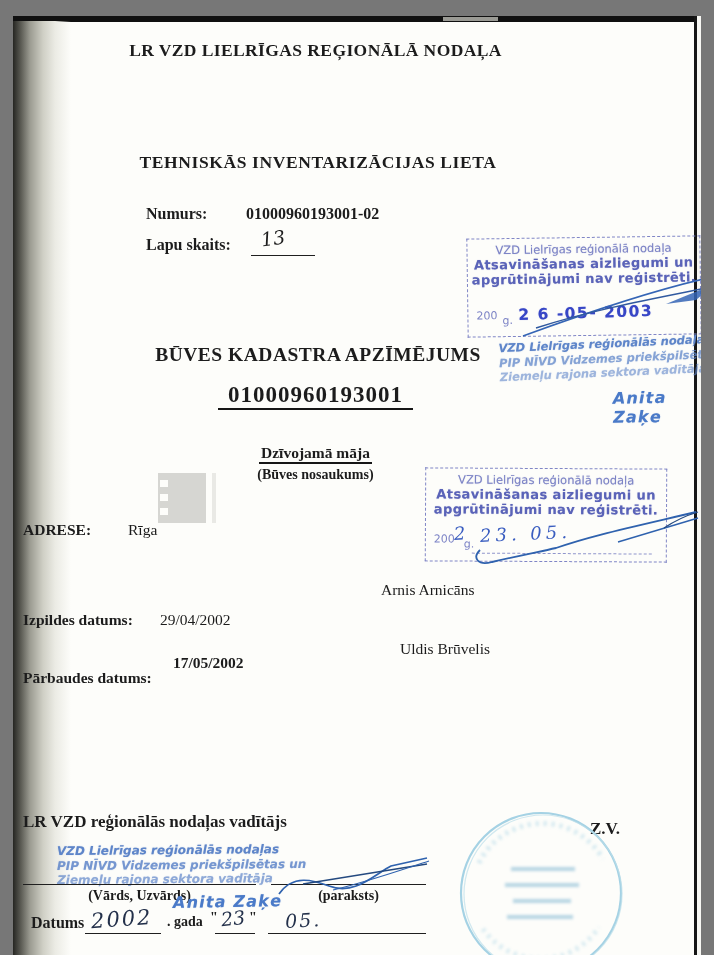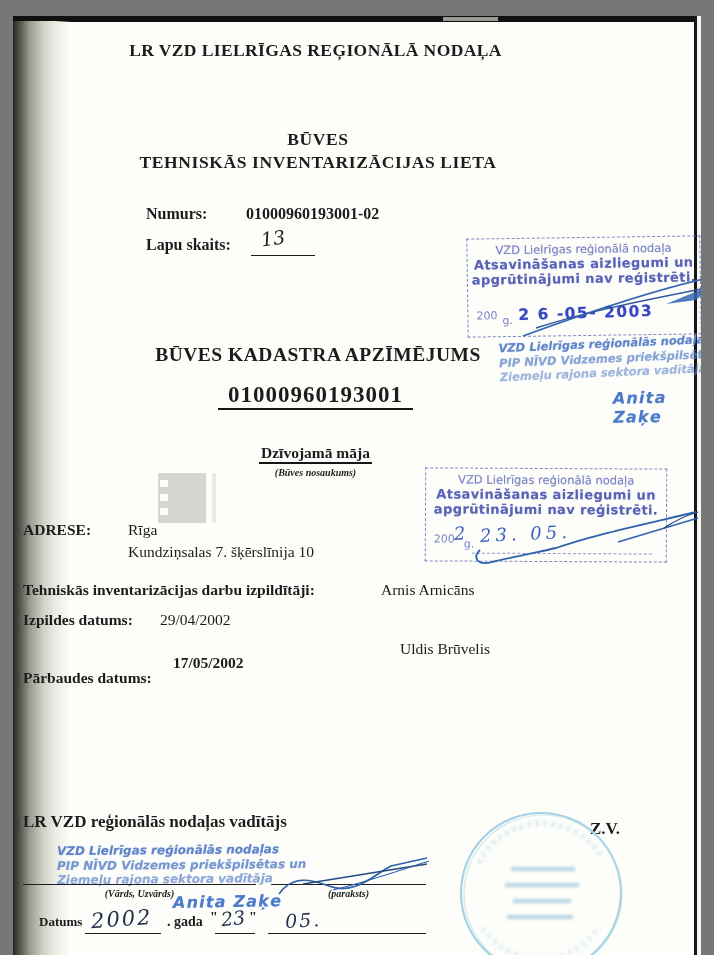--- a/index.html
+++ b/index.html
@@ -25,21 +25,21 @@
   
   .center{text-align:center;}
   .b{font-weight:bold;}
   .doc-org{font-size:17.5px;letter-spacing:.4px;}
   .doc-title{font-size:17.5px;letter-spacing:.6px;}
   .fs16{font-size:16px;}
   .fs15{font-size:15.5px;}
   .kad-head{font-size:19.5px;letter-spacing:.5px;}
   .kad-num{font-size:23px;letter-spacing:1px;border-bottom:2.5px solid #161616;padding:0 10px 1px;}
   .bld-name{font-size:15.5px;border-bottom:2px solid #161616;padding:0 2px 1px;}
-  .caption{font-size:10px;font-style:italic;}
+  .caption{font-size:14px;}
   
   .hand{font-family:"DejaVu Serif",serif;font-style:italic;color:#23304a;}
   
   .stamp-box{border:1.6px dashed #8086c6;}
   .stamp-l1{font-family:"DejaVu Sans",sans-serif;font-size:11.5px;color:#7d84c6;text-align:center;
     text-shadow:0 0 1px rgba(125,132,198,.5);}
   .stamp-l2{font-family:"DejaVu Sans",sans-serif;font-size:13px;font-weight:bold;color:#5a63b8;
     text-align:center;letter-spacing:.4px;text-shadow:0 0 1px rgba(90,99,184,.45);}
   .stamp-pre{font-family:"DejaVu Sans",sans-serif;font-size:11px;color:#7d84c6;}
   .date-stamp{font-family:"DejaVu Sans",sans-serif;font-size:15.5px;font-weight:bold;color:#3746c6;
@@ -64,21 +64,20 @@
 <div class="page">
 
   <div class="abs top-bar"></div>
   <div class="abs top-bar-notch"></div>
   <div class="abs right-margin"></div>
   <div class="abs page-edge-line"></div>
   <div class="abs left-edge"></div>
 
   <div class="abs center b doc-org nowrap" style="left:40px;top:24px;width:525px;">LR VZD LIELRĪGAS REĢIONĀLĀ NODAĻA</div>
 
-  <div class="abs center b doc-title" style="left:40px;top:113px;width:530px;">BŪVES</div>
   <div class="abs center b doc-title" style="left:40px;top:136px;width:530px;">TEHNISKĀS INVENTARIZĀCIJAS LIETA</div>
 
   <span class="abs b fs16" style="left:133px;top:189px;">Numurs:</span>
   <span class="abs b fs16" style="left:233px;top:189px;">01000960193001-02</span>
 
   <span class="abs b fs16" style="left:133px;top:220px;text-align:center;">Lapu skaits:</span>
   <span class="abs hand" style="left:248px;top:211px;font-size:19px;transform:rotate(-8deg);color:#1d1d1d;">13</span>
   <div class="abs rule" style="left:238px;top:239px;width:64px;"></div>
 
   <div class="abs stamp-box" style="left:454px;top:221px;width:232px;height:97px;transform:rotate(-0.8deg);">
@@ -132,23 +131,21 @@
   </div>
 
   <svg class="abs" style="left:455px;top:490px;" width="235" height="70" viewBox="0 0 235 70">
     <path d="M12,44 C4,52 10,60 24,56 C50,50 70,46 88,42 C122,30 160,22 228,6" stroke="#2f62ae" stroke-width="1.8" fill="none"></path>
     <path d="M150,36 L230,12" stroke="#2f62ae" stroke-width="1.4" fill="none"></path>
     <path d="M196,22 C208,14 220,9 230,6" stroke="#24497f" stroke-width="1.2" fill="none"></path>
   </svg>
 
   <span class="abs b fs15" style="left:10px;top:505px;">ADRESE:</span>
   <span class="abs fs15" style="left:115px;top:505px;">Rīga</span>
-  <span class="abs fs15" style="left:115px;top:527px;">Kundziņsalas 7. šķērslīnija 10</span>
-
-  <span class="abs b fs15 nowrap" style="left:10px;top:565px;">Tehniskās inventarizācijas darbu izpildītāji:</span>
+
   <span class="abs fs15 nowrap" style="left:368px;top:565px;">Arnis Arnicāns</span>
 
   <span class="abs b fs15 nowrap" style="left:10px;top:595px;">Izpildes datums:</span>
   <span class="abs fs15 nowrap" style="left:147px;top:595px;">29/04/2002</span>
 
   <span class="abs fs15 nowrap" style="left:387px;top:624px;">Uldis Brūvelis</span>
 
   <span class="abs b fs15 nowrap" style="left:10px;top:653px;">Pārbaudes datums:</span>
   <span class="abs fs15 nowrap" style="left:160px;top:638px;font-weight:bold;">17/05/2002</span>
 
@@ -166,21 +163,21 @@
   <span class="abs anita" style="left:160px;top:876px;transform:rotate(-1deg);">Anita Zaķe</span>
 
   <div class="abs rule" style="left:258px;top:868px;width:155px;"></div>
   <div class="abs center b caption" style="left:258px;top:872px;width:155px;">(paraksts)</div>
   <svg class="abs" style="left:262px;top:836px;" width="160" height="48" viewBox="0 0 160 48">
     <path d="M4,42 C18,22 38,28 54,34 C80,44 100,22 116,14 L152,6" stroke="#2f62ae" stroke-width="1.7" fill="none"></path>
     <path d="M28,32 L152,12" stroke="#24497f" stroke-width="1.3" fill="none"></path>
     <path d="M58,38 C92,30 132,16 154,9" stroke="#2f62ae" stroke-width="1.1" fill="none"></path>
   </svg>
 
-  <span class="abs b nowrap" style="left:26px;top:898px;font-size:13px;">Datums</span>
+  <span class="abs b nowrap" style="left:18px;top:898px;font-size:16px;">Datums</span>
   <span class="abs hand nowrap" style="left:78px;top:891px;font-size:21px;letter-spacing:2px;transform:rotate(-4deg);">2002</span>
   <div class="abs rule" style="left:72px;top:917px;width:76px;"></div>
   <span class="abs b nowrap" style="left:154px;top:898px;font-size:14px;">. gada</span>
   <span class="abs b" style="left:197px;top:894px;font-size:14px;">"</span>
   <span class="abs hand" style="left:208px;top:891px;font-size:19px;transform:rotate(-6deg);">23</span>
   <span class="abs b" style="left:236px;top:894px;font-size:14px;">"</span>
   <div class="abs rule" style="left:202px;top:917px;width:40px;"></div>
   <span class="abs hand" style="left:272px;top:893px;font-size:19px;letter-spacing:2px;transform:rotate(-3deg);">05.</span>
   <div class="abs rule" style="left:255px;top:917px;width:158px;"></div>
 

